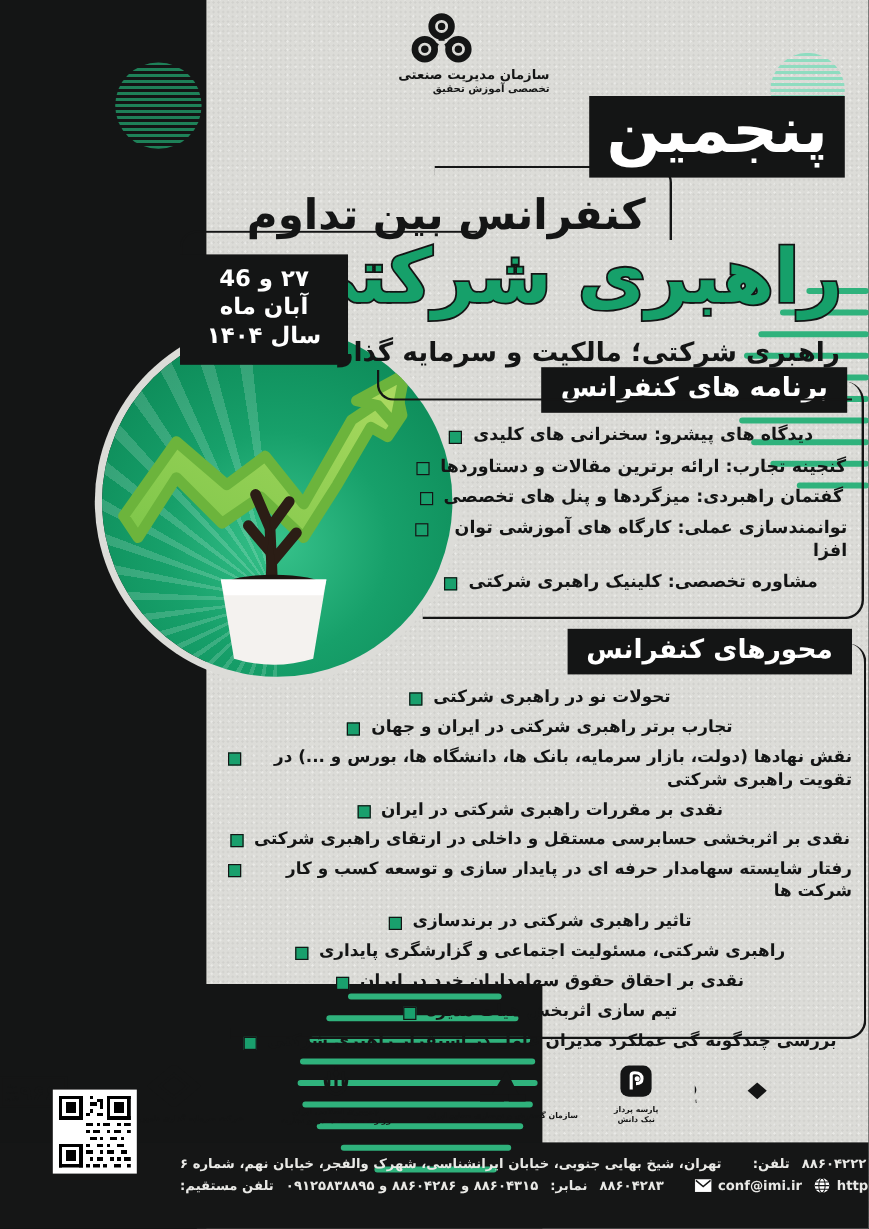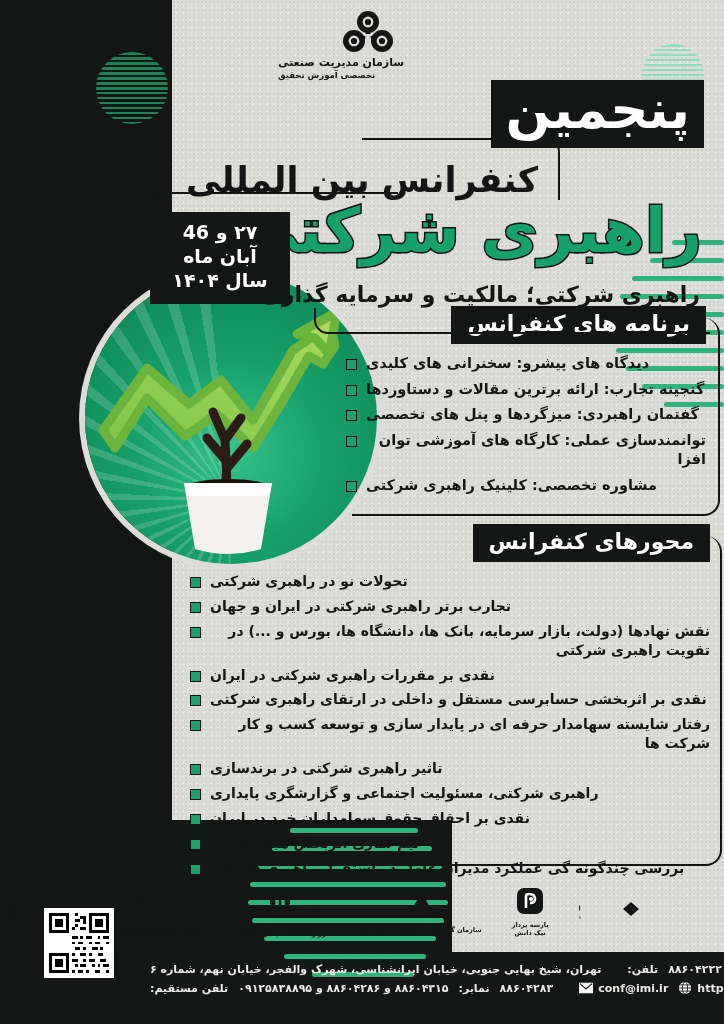--- a/index.html
+++ b/index.html
@@ -126,21 +126,21 @@
     border-right:none; border-top:none; border-bottom-left-radius:14px; z-index:1;}
 
   
   .section{ position:absolute; text-align:right; }
   .sec-head{
     font-size:22px; padding:5px 16px 8px; margin-bottom:10px;
   }
   .sec-head-wrap{ text-align:right; }
   .item{
     display:flex; flex-direction:row-reverse; align-items:flex-start;
-    gap:9px; margin-bottom:6px; justify-content:flex-start;
+    gap:9px; margin-bottom:6px; justify-content:center;
   }
   .bullet{
     flex:0 0 auto; width:11px; height:11px; background:#19a06d;
     margin-top:5px; border:1.5px solid #141515;
   }
   .item-text{
     font-size:14.5px; font-weight:bold; color:#141515; line-height:1.35;
   }
 
   #programs{ right:18px; top:306px; width:360px; }
@@ -152,21 +152,21 @@
   
   .bracket{ position:absolute; border:2.5px solid #141515; }
   #br-programs{ right:4px; top:318px; width:368px; height:198px;
     border-left:none; border-top-right-radius:16px; border-bottom-right-radius:16px;
     border-top:none; }
   #br-axes{ right:2px; top:536px; width:530px; height:330px;
     border-left:none; border-top-right-radius:16px; border-bottom-right-radius:16px;
     border-top:none;}
 
   
-  #org-logo{ position:absolute; right:266px; top:10px; width:180px; text-align:left; }
+  #org-logo{ position:absolute; right:266px; top:10px; width:180px; text-align:right; }
   #org-mark{ margin:0 auto; display:block; }
   #org-name{ font-size:11px; font-weight:bold; color:#141515; margin-top:2px; letter-spacing:1px;}
   #org-sub{ font-size:8.5px; font-weight:bold; color:#141515; margin-top:1px; }
 
   
   #sponsors{
     position:absolute; left:0; right:0; bottom:76px; height:72px;
     display:flex; flex-direction:row-reverse; align-items:center;
     justify-content:flex-start; gap:30px; 
   }
@@ -247,21 +247,21 @@
     <div id="org-name">سازمان مدیریت صنعتی</div>
     <div id="org-sub">تخصصی آموزش تحقیق</div>
   </div>
 
   <div id="title-area">
     <div id="hook-1" class="hook"></div>
     <div id="hook-2" class="hook"></div>
     <div id="sub-hook" class="hook"></div>
 
     <div id="word-fifth" class="plate">پنجمین</div>
-    <div id="line-intl">کنفرانس بین المللی</div>
+    <div id="line-intl">کنفرانس بین تداوم</div>
     <div id="word-main">راهبری شرکتی</div>
 
     <div id="date-plate" class="plate">
       <div>۲۷ و 46 آبان ماه</div>
       <div>سال ۱۴۰۴</div>
     </div>
 
     <div id="subtitle">راهبری شرکتی؛ مالکیت و سرمایه گذاری</div>
   </div>
 

